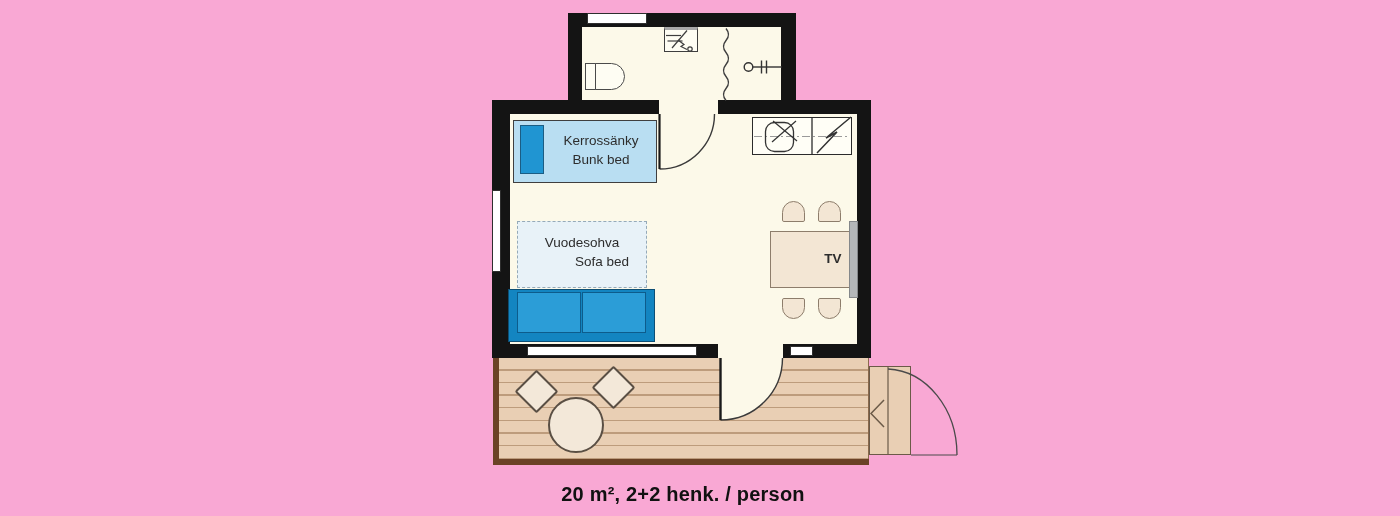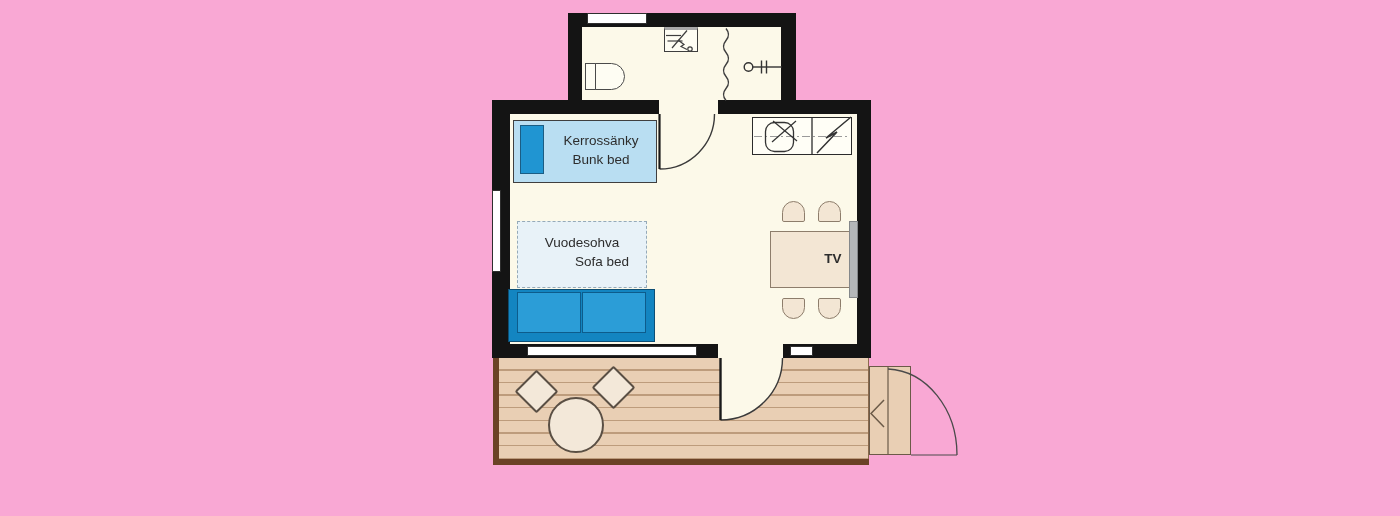--- a/index.html
+++ b/index.html
@@ -143,14 +143,15 @@
       <line x1="761.5" y1="60.5" x2="761.5" y2="73.5"></line>
       <line x1="766.5" y1="60.5" x2="766.5" y2="73.5"></line>
     </g>
   </svg>
 
   <div class="lbl" style="left:601px;top:141px;">Kerrossänky</div>
   <div class="lbl" style="left:601px;top:160px;text-align:center;">Bunk bed</div>
   <div class="lbl" style="left:582px;top:243px;">Vuodesohva</div>
   <div class="lbl" style="left:582px;top:262px;margin-left:20px;">Sofa bed</div>
   <div class="lbl" style="left:833px;top:259px;font-weight:bold;">TV</div>
+  <div class="caption">20 m², 2+2 henk. / person</div>
 
 </div>
 
 </body></html>

